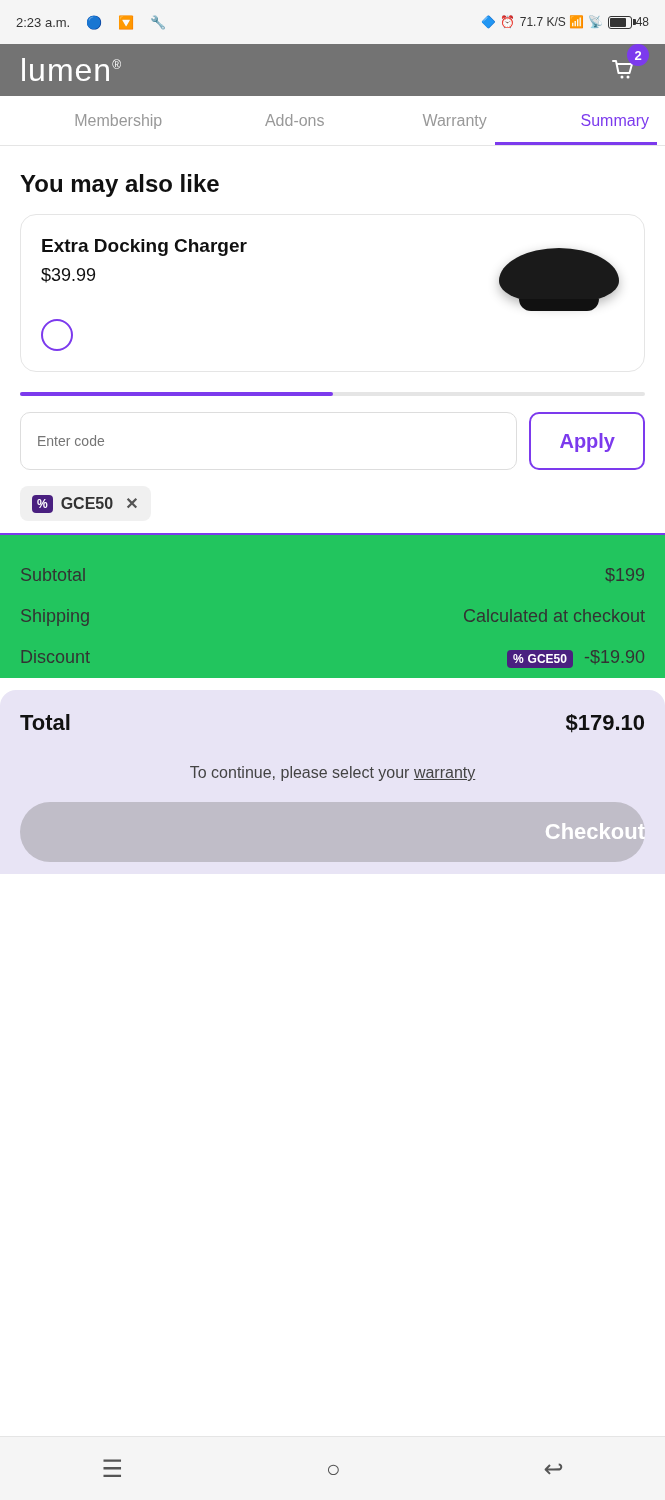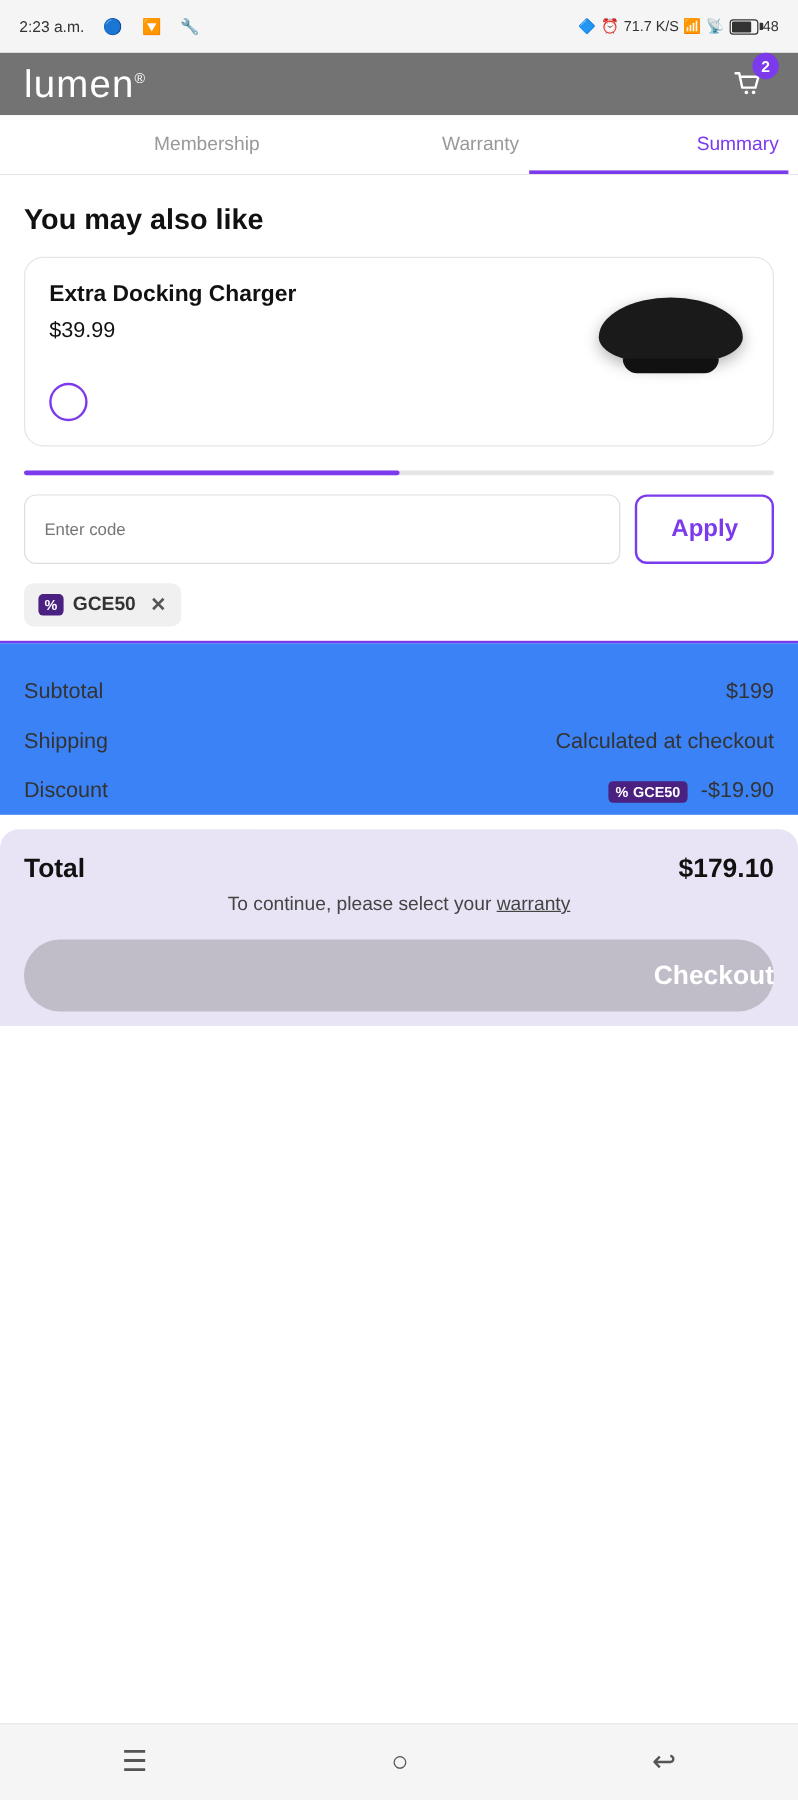--- a/index.html
+++ b/index.html
@@ -277,21 +277,21 @@
     }
     .purple-divider {
       height: 2px;
       background: #7c3aed;
       margin: 0 0 0 0;
     }
 
     
     .order-summary {
       padding: 20px 20px 0;
-      background: #3b82f6;
+      background: #22c55e;
     }
     .summary-row {
       display: flex;
       justify-content: space-between;
       padding: 10px 0;
       font-size: 18px;
       color: #333;
     }
     .summary-row .label { color: #333; }
     .summary-row .value { color: #333; }
@@ -315,21 +315,21 @@
       border-radius: 16px 16px 0 0;
       padding: 20px 20px 12px;
       margin-top: 12px;
     }
     .total-row {
       display: flex;
       justify-content: space-between;
       font-size: 22px;
       font-weight: 700;
       color: #111;
-      margin-bottom: 8px;
+      margin-bottom: 28px;
     }
     .warranty-note {
       font-size: 16px;
       color: #444;
       text-align: center;
       margin-bottom: 16px;
     }
     .warranty-link {
       text-decoration: underline;
       color: #444;
@@ -403,20 +403,23 @@
     </div>
     <div class="cart-badge">2</div>
   </div>
 </div>
 
 <div class="tab-bar">
   <div class="tab-item">
     <span>Membership</span>
   </div>
   <div class="tab-item">
+    <span>Add-ons</span>
+  </div>
+  <div class="tab-item">
     <span>Warranty</span>
   </div>
   <div class="tab-item active">
     <span>Summary</span>
   </div>
 </div>
 
 <div class="content">
 
   <div class="section-heading">You may also like</div>

